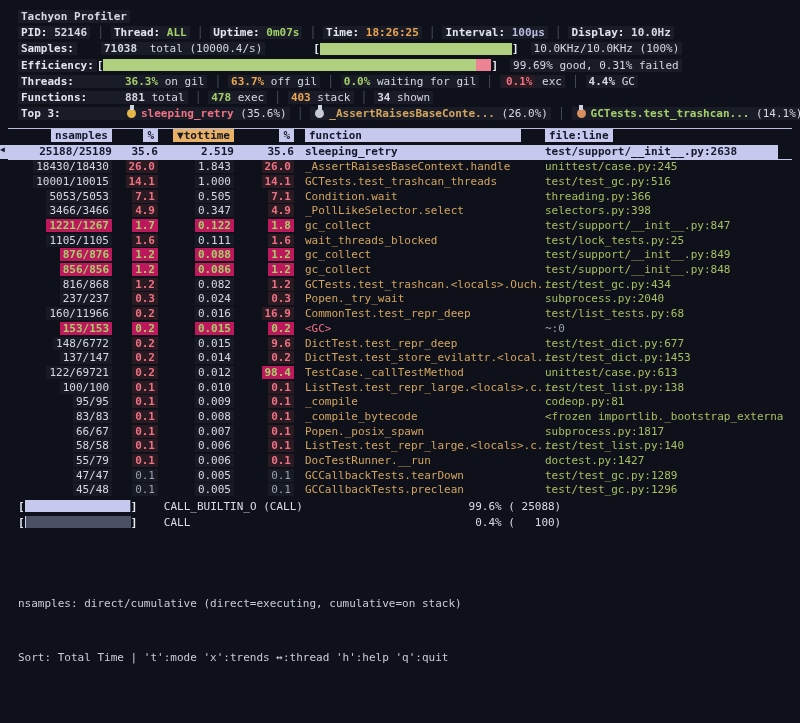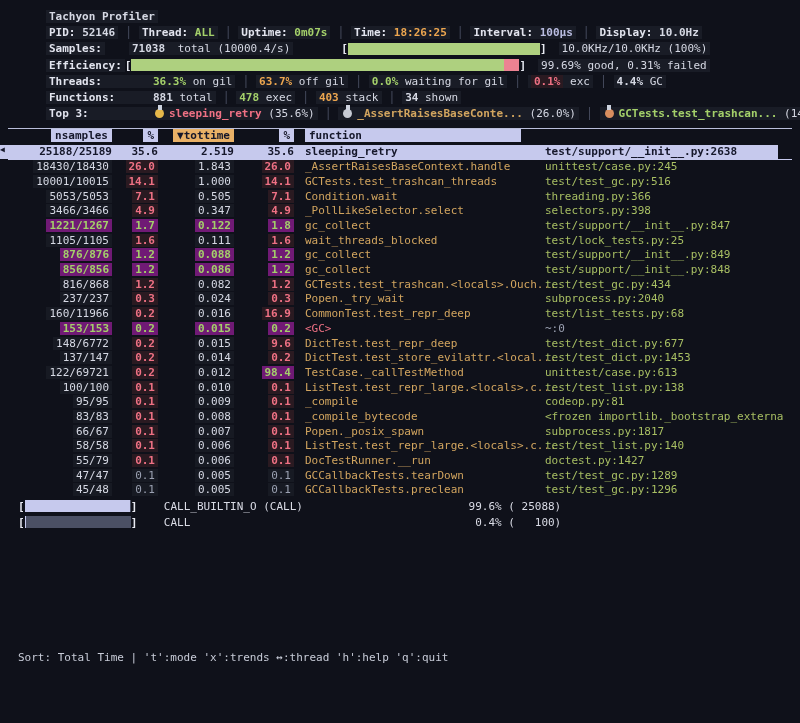--- a/index.html
+++ b/index.html
@@ -1,35 +1,35 @@
 <!DOCTYPE html>
 <html><head>
 <meta charset="utf-8">
 <style>
   html,body{margin:0;padding:0;background:#0f111a;}
   .screen{position:relative;width:800px;height:723px;overflow:hidden;background:#0f111a;
     font-family:"DejaVu Sans Mono",monospace;font-size:11px;color:#d6d9e4;}
-  .pad{padding:8px 0 0 18px;margin-left:28px;}
+  .pad{padding:8px 0 0 18px;}
   .hline{height:16.3px;display:flex;align-items:center;white-space:pre;}
   .bold{font-weight:bold;}
   .chip{background:#191c26;padding:0 3px;}
   .lbl{font-weight:bold;color:#e2e4ee;}
   .sep{color:#4b5064;padding:0 7px;}
   .c-w{color:#d6d9e4;}
   .c-r{color:#ef7184;font-weight:bold;}
   .c-g{color:#a4d06a;font-weight:bold;}
   .c-o{color:#eda64f;font-weight:bold;}
   .c-l{color:#b9bce0;font-weight:bold;}
   .c-d{color:#9ba1b2;}
   .c-fn{color:#d2a55f;}
   .c-p{color:#ef7184;}
   .c-fl{color:#a8bf63;}
   .bg-r{background:#2a1a21;padding:0 3px;}
   .bg-w{background:#171a23;padding:0 3px;}
-  .bg-g{background:#701a75;padding:0 3px;}
+  .bg-g{background:#be185d;padding:0 3px;}
   
   .bracket{color:#e8eaf2;font-weight:bold;}
   .gauge{display:inline-block;height:12px;background:#3a3f52;position:relative;overflow:hidden;vertical-align:middle;}
   .gauge .fill{position:absolute;left:0;top:0;bottom:0;background:#aed07f;}
   .gauge .bad{position:absolute;right:0;top:0;bottom:0;background:#ec8292;}
   
   .medal{position:relative;display:inline-block;width:9px;height:9px;border-radius:50%;margin:0 5px 0 2px;top:1px;}
   .medal::before{content:'';position:absolute;top:-4px;left:2.5px;width:4px;height:5px;background:#cdd3df;}
   .m-gold{background:#e6b84a;} .m-silver{background:#c7cbd4;} .m-bronze{background:#d98e5f;}
   
@@ -83,20 +83,21 @@
 
   <div class="tline"></div>
 
   <div class="trow thead">
     <span class="gutter"></span>
     <span class="col-ns"><span class="hchip">nsamples</span></span>
     <span class="col-p1"><span class="hchip">%</span></span>
     <span class="col-tt"><span class="hchip sort">▼tottime</span></span>
     <span class="col-p2"><span class="hchip">%</span></span>
     <span class="col-fn"><span class="hchip wide">function</span></span>
+    <span class="col-fl"><span class="hchip">file:line</span></span>
   </div>
 
   <div id="table-body">
       <div class="trow sel"><span class="gutter">◀</span><span class="col-ns"><span class="c-w">25188/25189</span></span><span class="col-p1"><span class="c-w">35.6</span></span><span class="col-tt"><span class="c-w">2.519</span></span><span class="col-p2"><span class="c-w">35.6</span></span><span class="col-fn"><span class="c-fn">sleeping_retry</span></span><span class="col-fl"><span class="c-fl">test/support/__init__.py:2638</span></span></div>
       <div class="tline2"></div>
       <div class="trow"><span class="gutter"></span><span class="col-ns"><span class="c-w bg-w">18430/18430</span></span><span class="col-p1"><span class="c-r bg-r">26.0</span></span><span class="col-tt"><span class="c-w bg-w">1.843</span></span><span class="col-p2"><span class="c-r bg-r">26.0</span></span><span class="col-fn"><span class="c-fn">_AssertRaisesBaseContext.handle</span></span><span class="col-fl"><span class="c-fl">unittest/case.py:245</span></span></div>
       <div class="trow"><span class="gutter"></span><span class="col-ns"><span class="c-w bg-w">10001/10015</span></span><span class="col-p1"><span class="c-r bg-r">14.1</span></span><span class="col-tt"><span class="c-w bg-w">1.000</span></span><span class="col-p2"><span class="c-r bg-r">14.1</span></span><span class="col-fn"><span class="c-fn">GCTests.test_trashcan_threads</span></span><span class="col-fl"><span class="c-fl">test/test_gc.py:516</span></span></div>
       <div class="trow"><span class="gutter"></span><span class="col-ns"><span class="c-w bg-w">5053/5053</span></span><span class="col-p1"><span class="c-r bg-r">7.1</span></span><span class="col-tt"><span class="c-w bg-w">0.505</span></span><span class="col-p2"><span class="c-r bg-r">7.1</span></span><span class="col-fn"><span class="c-fn">Condition.wait</span></span><span class="col-fl"><span class="c-fl">threading.py:366</span></span></div>
       <div class="trow"><span class="gutter"></span><span class="col-ns"><span class="c-w bg-w">3466/3466</span></span><span class="col-p1"><span class="c-r bg-r">4.9</span></span><span class="col-tt"><span class="c-w bg-w">0.347</span></span><span class="col-p2"><span class="c-r bg-r">4.9</span></span><span class="col-fn"><span class="c-fn">_PollLikeSelector.select</span></span><span class="col-fl"><span class="c-fl">selectors.py:398</span></span></div>
       <div class="trow"><span class="gutter"></span><span class="col-ns"><span class="c-g bg-g">1221/1267</span></span><span class="col-p1"><span class="c-g bg-g">1.7</span></span><span class="col-tt"><span class="c-g bg-g">0.122</span></span><span class="col-p2"><span class="c-g bg-g">1.8</span></span><span class="col-fn"><span class="c-fn">gc_collect</span></span><span class="col-fl"><span class="c-fl">test/support/__init__.py:847</span></span></div>
@@ -119,15 +120,16 @@
       <div class="trow"><span class="gutter"></span><span class="col-ns"><span class="c-w bg-w">47/47</span></span><span class="col-p1"><span class="c-d bg-w">0.1</span></span><span class="col-tt"><span class="c-w bg-w">0.005</span></span><span class="col-p2"><span class="c-d bg-w">0.1</span></span><span class="col-fn"><span class="c-fn">GCCallbackTests.tearDown</span></span><span class="col-fl"><span class="c-fl">test/test_gc.py:1289</span></span></div>
       <div class="trow"><span class="gutter"></span><span class="col-ns"><span class="c-w bg-w">45/48</span></span><span class="col-p1"><span class="c-d bg-w">0.1</span></span><span class="col-tt"><span class="c-w bg-w">0.005</span></span><span class="col-p2"><span class="c-d bg-w">0.1</span></span><span class="col-fn"><span class="c-fn">GCCallbackTests.preclean</span></span><span class="col-fl"><span class="c-fl">test/test_gc.py:1296</span></span></div>
     </div>
 
   <div id="opcodes-body">
       <div class="oprow"><span class="bracket">[</span><span class="opbar"><span class="fill" style="width: 99.6%;"></span></span><span class="bracket">]</span><span class="opname"> CALL_BUILTIN_O (CALL)</span><span class="oppct">99.6% ( 25088)</span></div>
       <div class="oprow"><span class="bracket">[</span><span class="opbar"><span class="fill" style="width: 0.4%;"></span></span><span class="bracket">]</span><span class="opname"> CALL</span><span class="oppct"> 0.4% (   100)</span></div>
     </div>
 
   <div class="footer">
+    <div>nsamples: direct/cumulative (direct=executing, cumulative=on stack)</div>
     <div>Sort: Total Time | 't':mode 'x':trends ↔:thread 'h':help 'q':quit</div>
   </div>
 </div>
 
 </body></html>

